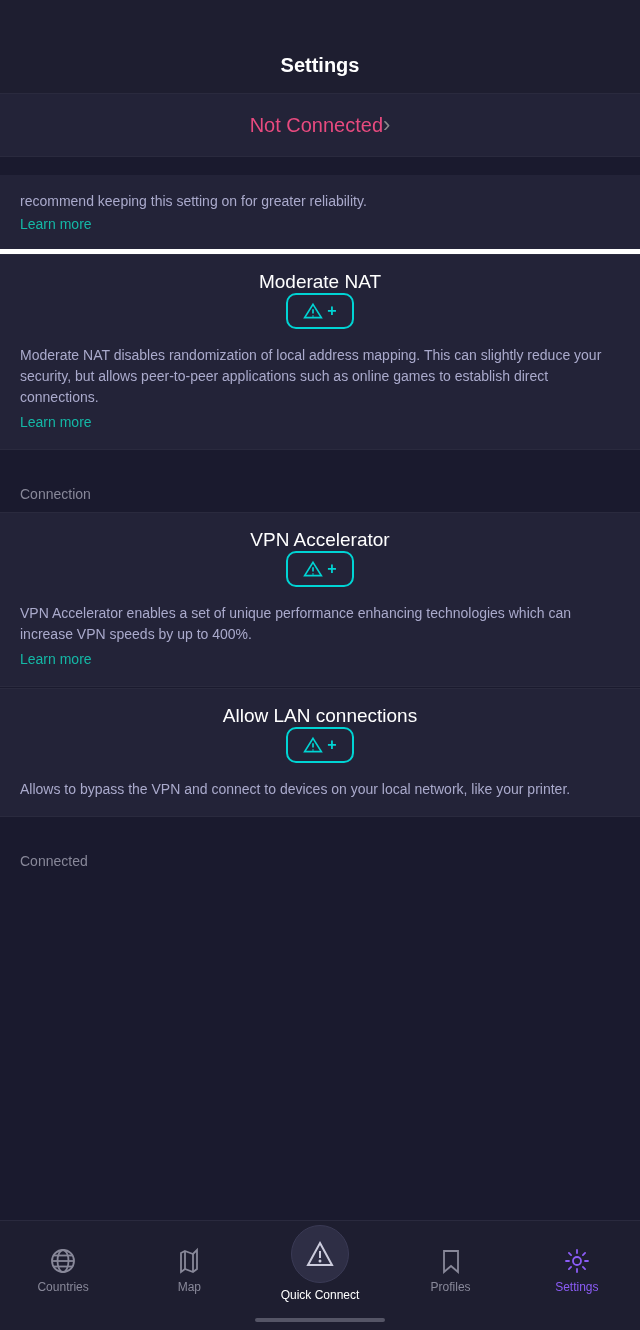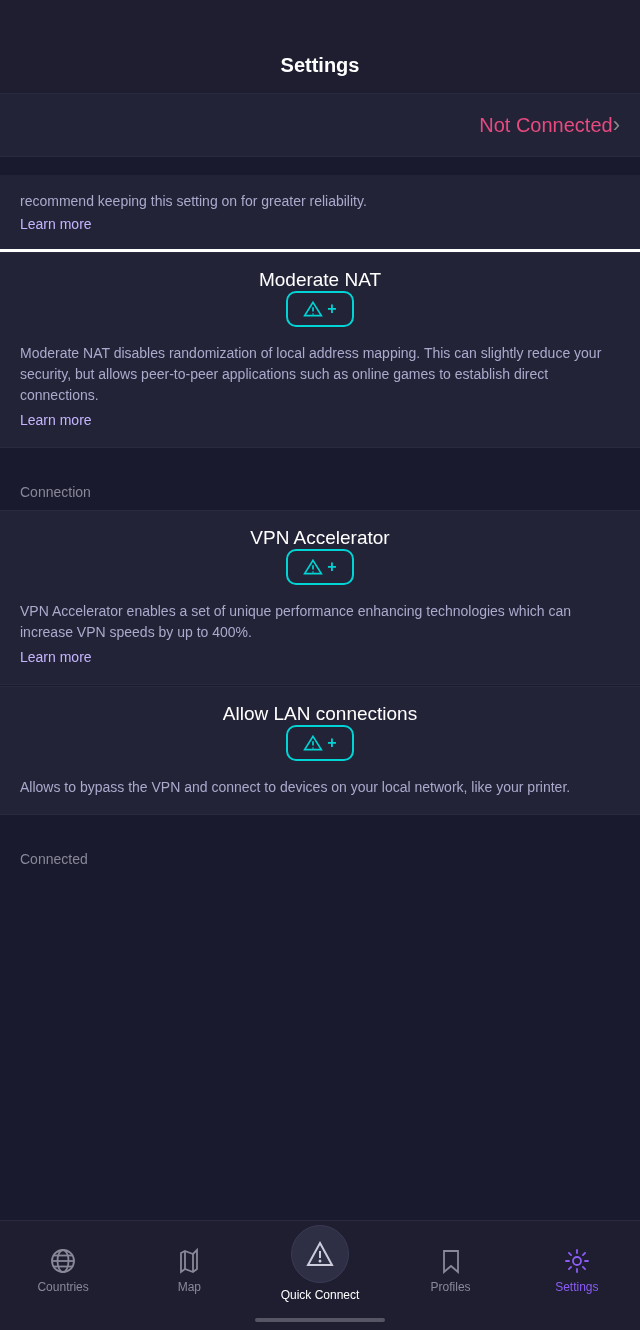--- a/index.html
+++ b/index.html
@@ -25,21 +25,21 @@
       font-weight: 700;
       color: #ffffff;
     }
 
     
     .connection-banner {
       background-color: #232338;
       padding: 18px 20px;
       display: flex;
       align-items: center;
-      justify-content: flex-end;
+      justify-content: center;
       border-bottom: 1px solid #2a2a3e;
       cursor: pointer;
     }
     .connection-status {
       font-size: 20px;
       color: #e84a7f;
     }
     .chevron-right {
       color: #888;
       font-size: 22px;
@@ -72,21 +72,21 @@
       font-weight: 500;
       color: #ffffff;
     }
     .setting-desc {
       padding: 0 20px 16px;
       font-size: 14px;
       line-height: 1.5;
       color: #aaaacc;
     }
     .learn-more {
-      color: #c4b5fd;
+      color: #14b8a6;
       font-size: 14px;
       text-decoration: none;
       display: inline-block;
       margin-top: 4px;
       cursor: pointer;
     }
 
     
     .toggle-btn {
       background-color: transparent;
@@ -118,21 +118,21 @@
     
     .spacer {
       background-color: #1a1a2e;
       height: 18px;
     }
 
     
     .adv-desc {
       background-color: #232338;
       padding: 16px 20px;
-      border-bottom: 3px solid #ffffff;
+      border-bottom: 5px solid #ffffff;
     }
     .adv-text {
       font-size: 14px;
       color: #aaaacc;
       line-height: 1.5;
     }
 
     
     .bottom-nav {
       position: fixed;

